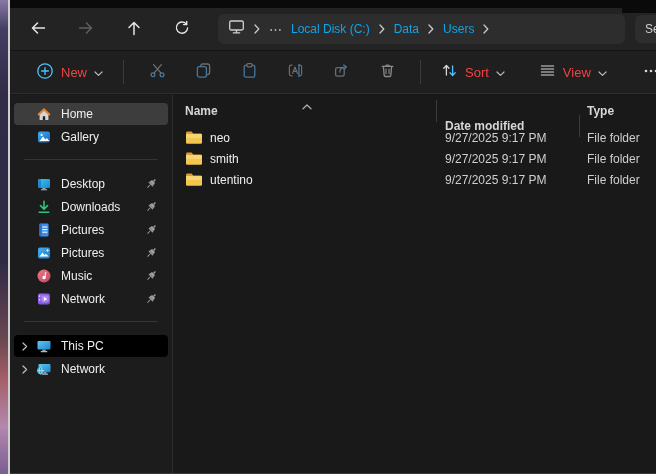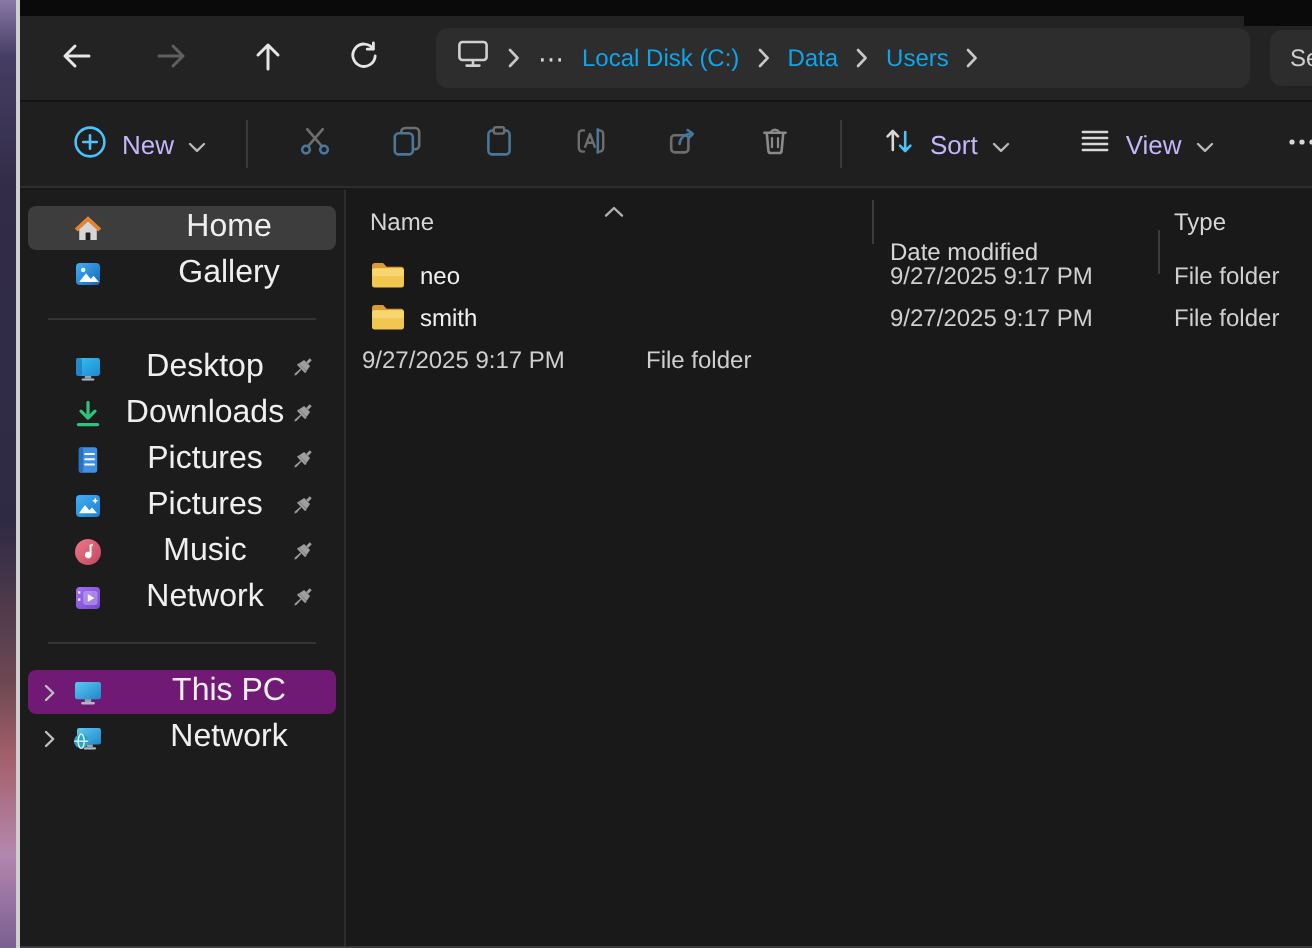--- a/index.html
+++ b/index.html
@@ -28,44 +28,44 @@
   .crumb { color:#0ea5e9; font-size:12px; white-space:nowrap; }
   .crumb-ellipsis { color:#d8d8d8; font-size:13px; letter-spacing:1px; }
   .search-pill { margin-left:10px; width:60px; height:28px; background:#2d2d2d; border-radius:6px;
     display:flex; align-items:center; padding-left:10px; flex-shrink:0; color:#cfcfcf; font-size:12px; overflow:hidden; }
 
   
   .toolbar { position:absolute; left:0; right:0; top:50px; height:44px; background:#1f1f1f;
     border-top:1px solid #141414; border-bottom:1px solid #2d2d2d;
     display:flex; align-items:center; padding-left:16px; }
   .tb-btn { display:flex; align-items:center; gap:7px; padding:6px 10px; border-radius:4px;
-    color:#c4b5fd; font-size:13px; flex-shrink:0; background:transparent; border:none;
+    color:#ef4444; font-size:13px; flex-shrink:0; background:transparent; border:none;
     font-family:"Liberation Sans", sans-serif; }
   .tb-icon-btn { width:40px; height:34px; display:flex; align-items:center; justify-content:center;
     border-radius:4px; flex-shrink:0; margin:0 3px; background:transparent; border:none; }
   .tb-sep { width:1px; height:24px; background:#3a3a3a; margin:0 10px; flex-shrink:0; }
   .gap14 { margin-left:14px; }
 
   
   .body { position:absolute; left:0; right:0; top:95px; bottom:1px; display:flex; }
   .sidebar { width:163px; background:#1c1c1c; border-right:1px solid #2d2d2d; padding-top:7px; flex-shrink:0; }
   .side-row { height:22px; margin:1px 4px; border-radius:4px; display:flex; align-items:center;
-    padding-left:8px; color:#efefef; font-size:16px;text-align:center; }
+    padding-left:8px; color:#efefef; font-size:12px; }
   .side-row .slot { width:14px; display:flex; align-items:center; flex-shrink:0; }
   .side-row .ic { width:16px; height:16px; margin-right:9px; flex-shrink:0; display:flex; align-items:center; justify-content:center; }
   .side-row .lbl { flex:1; white-space:nowrap; overflow:hidden; }
   .side-row .pin { width:14px; height:14px; margin-right:10px; flex-shrink:0; display:flex; align-items:center; justify-content:center; }
   .side-row.sel-strong { background:#3d3d3d; }
-  .side-row.sel-soft { background:#701a75; }
+  .side-row.sel-soft { background:#000000; }
   .side-sep { height:1px; background:#343434; margin:11px 14px 13px 14px; }
 
   .main { flex:1; position:relative; background:#191919; }
   .sort-caret { position:absolute; left:129px; top:1px; }
   .list-header { display:flex; margin-top:5px; height:22px; align-items:center; color:#d6d6d6; font-size:12px; }
-  .hcell { height:22px; display:flex; align-items:center; }
+  .hcell { height:22px; display:flex; align-items:center;font-weight:bold; }
   .hcell.c-name { width:264px; padding-left:12px; border-right:1px solid #3c3c3c; }
   .hcell.c-date { width:143px; padding-left:8px; border-right:1px solid #3c3c3c;margin-top:30px; }
   .hcell.c-type { flex:1; padding-left:7px; }
   .file-list { margin-top:5px; }
   .file-row { display:flex; height:21px; align-items:center; font-size:12px; }
   .fcell { display:flex; align-items:center; height:21px; }
   .fcell.c-name { width:264px; padding-left:12px; color:#f0f0f0; }
   .fcell.c-name .fic { width:18px; height:15px; margin-right:7px; flex-shrink:0; }
   .fcell.c-date { width:143px; padding-left:8px; color:#cfcfcf; }
   .fcell.c-type { flex:1; padding-left:7px; color:#cfcfcf; }
@@ -546,20 +546,30 @@
                     <rect x="1" y="4.1" width="16" height="4" rx="1.3" fill="#f7d571"></rect>
                   </svg>
               </span>
               <span>smith</span>
             </div>
             <div class="fcell c-date">9/27/2025 9:17 PM</div>
             <div class="fcell c-type">File folder</div>
           </div>
 
           <div class="file-row">
+            <div class="fcell c-name">
+              <span class="fic">
+                <svg width="18" height="15" viewBox="0 0 18 15">
+                    <path d="M1 2.9 C1 2.1 1.65 1.45 2.45 1.45 h4.1 l1.75 1.95 h7.25 c0.8 0 1.45 0.65 1.45 1.45 v0.8 H1 z" fill="#d99b32"></path>
+                    <rect x="1" y="4.1" width="16" height="9.6" rx="1.3" fill="#f2c64f"></rect>
+                    <rect x="1" y="4.1" width="16" height="4" rx="1.3" fill="#f7d571"></rect>
+                  </svg>
+              </span>
+              <span>utentino</span>
+            </div>
             <div class="fcell c-date">9/27/2025 9:17 PM</div>
             <div class="fcell c-type">File folder</div>
           </div>
 
         </div>
       </div>
     </div>
 
     <div class="bottom-edge"></div>
   </div>

